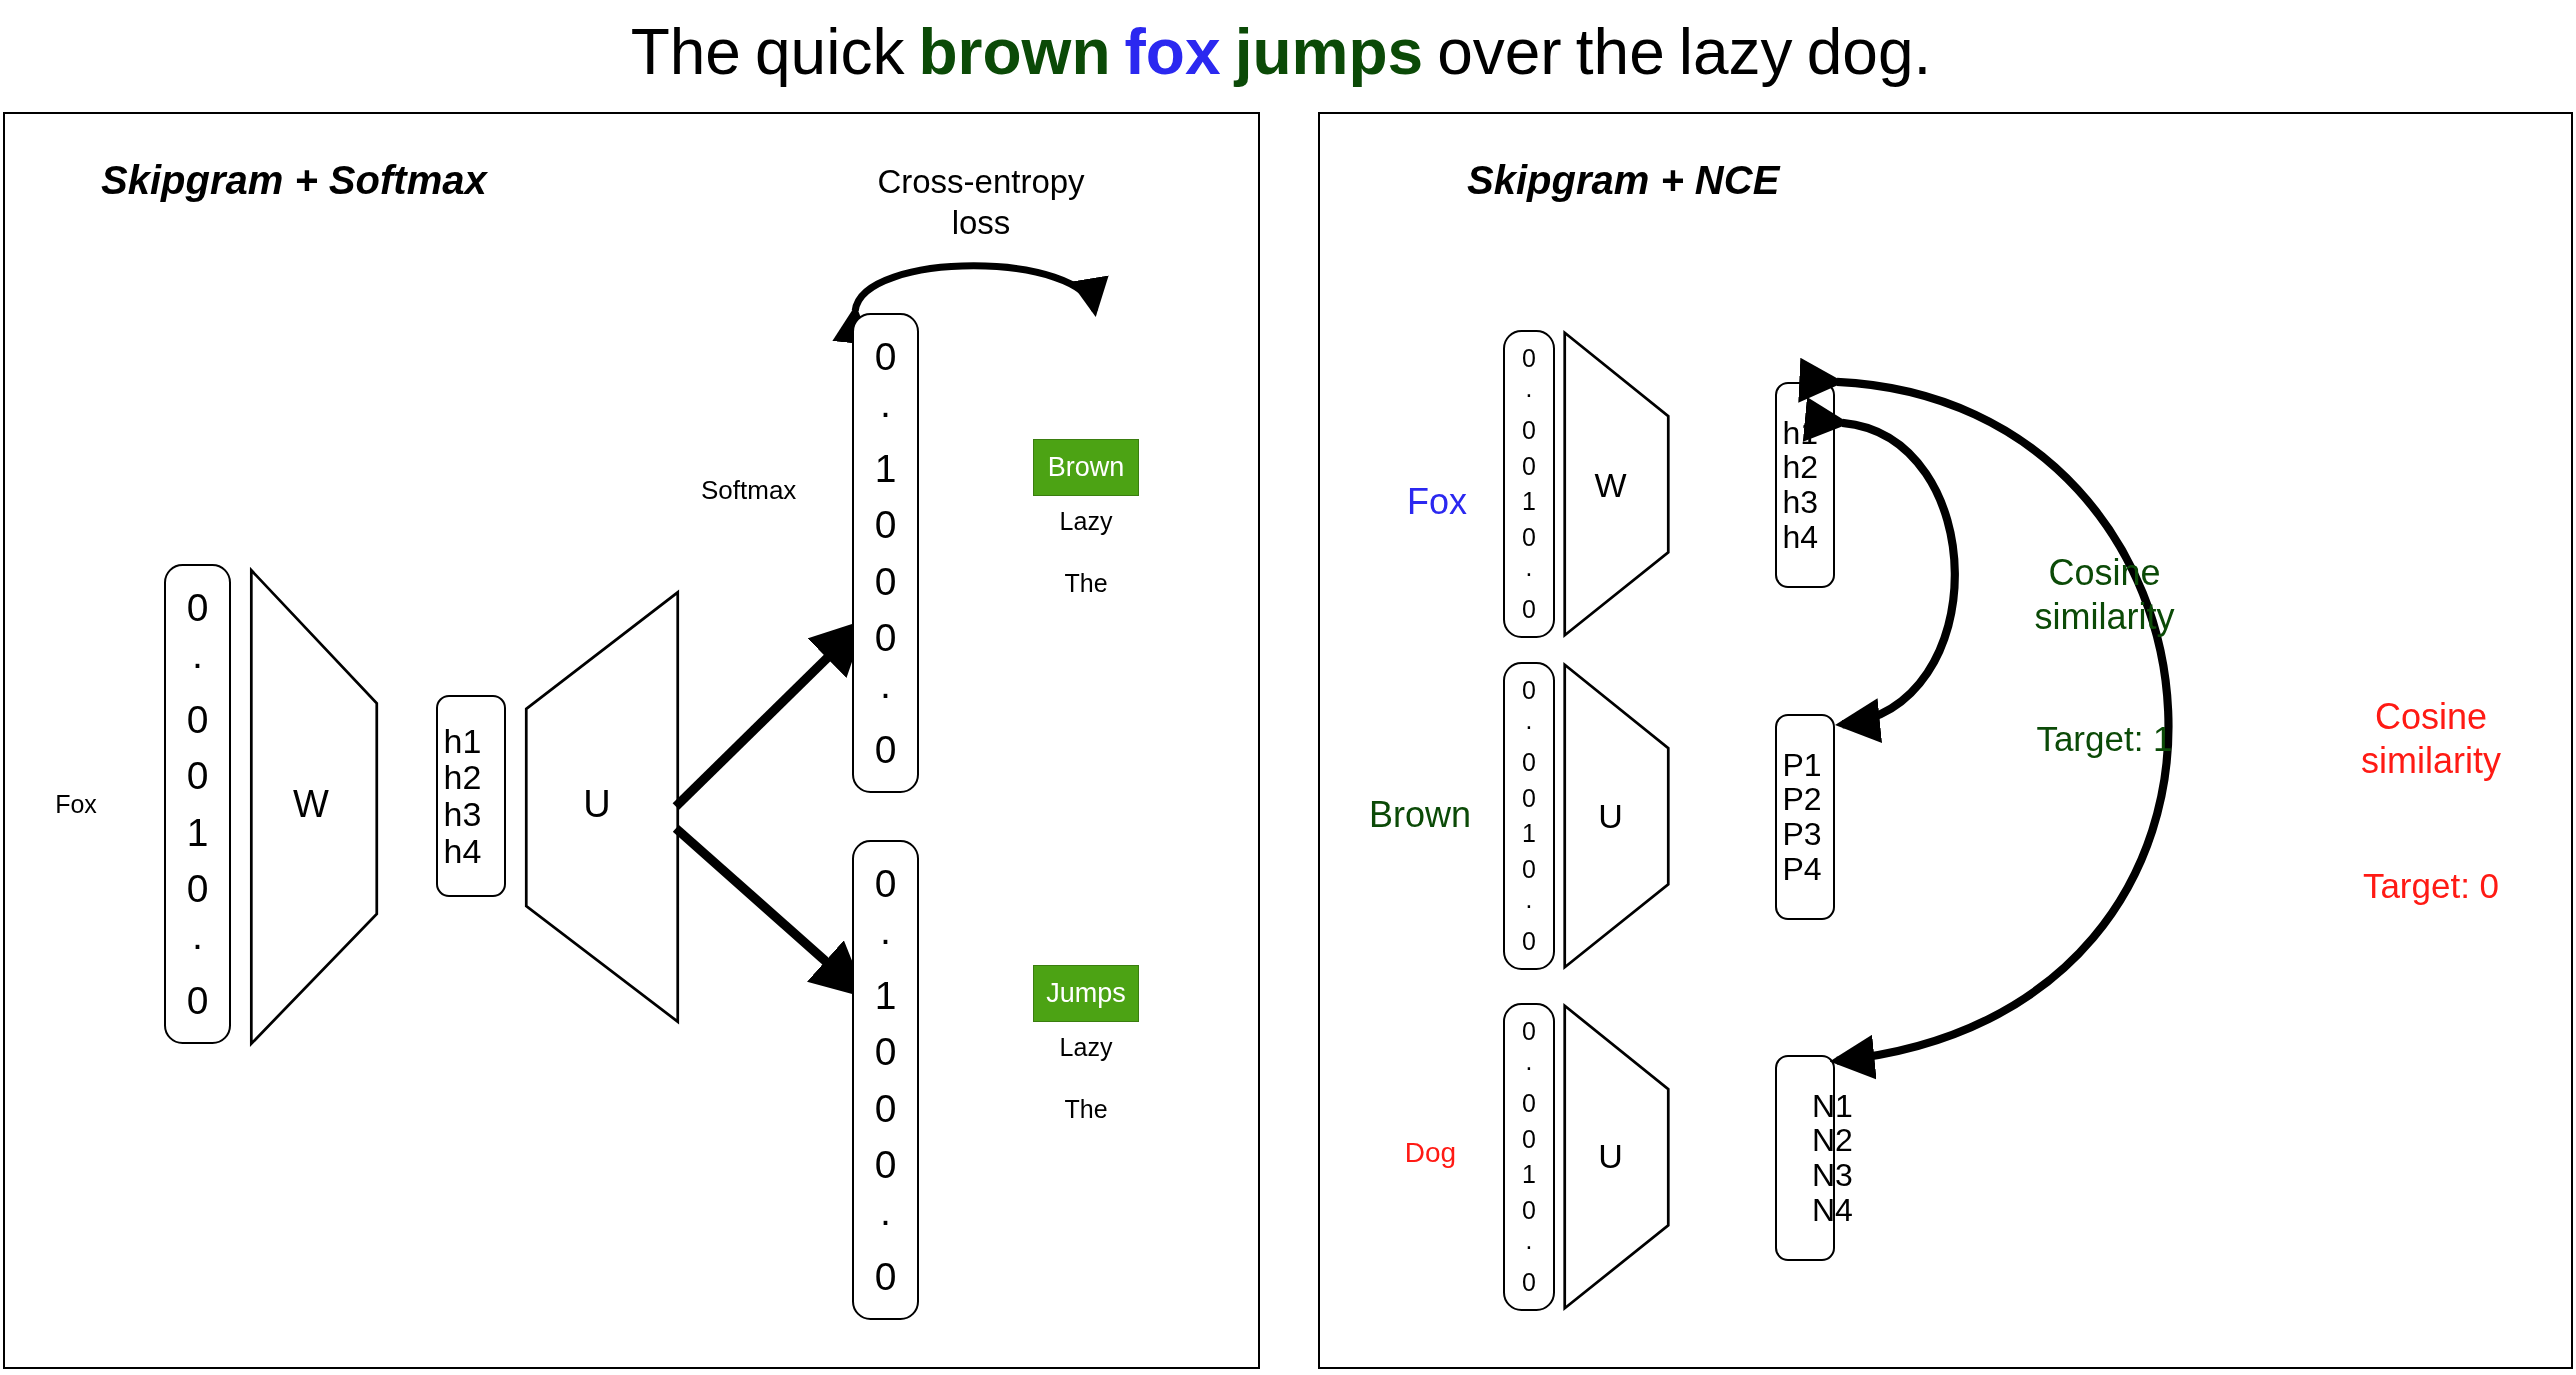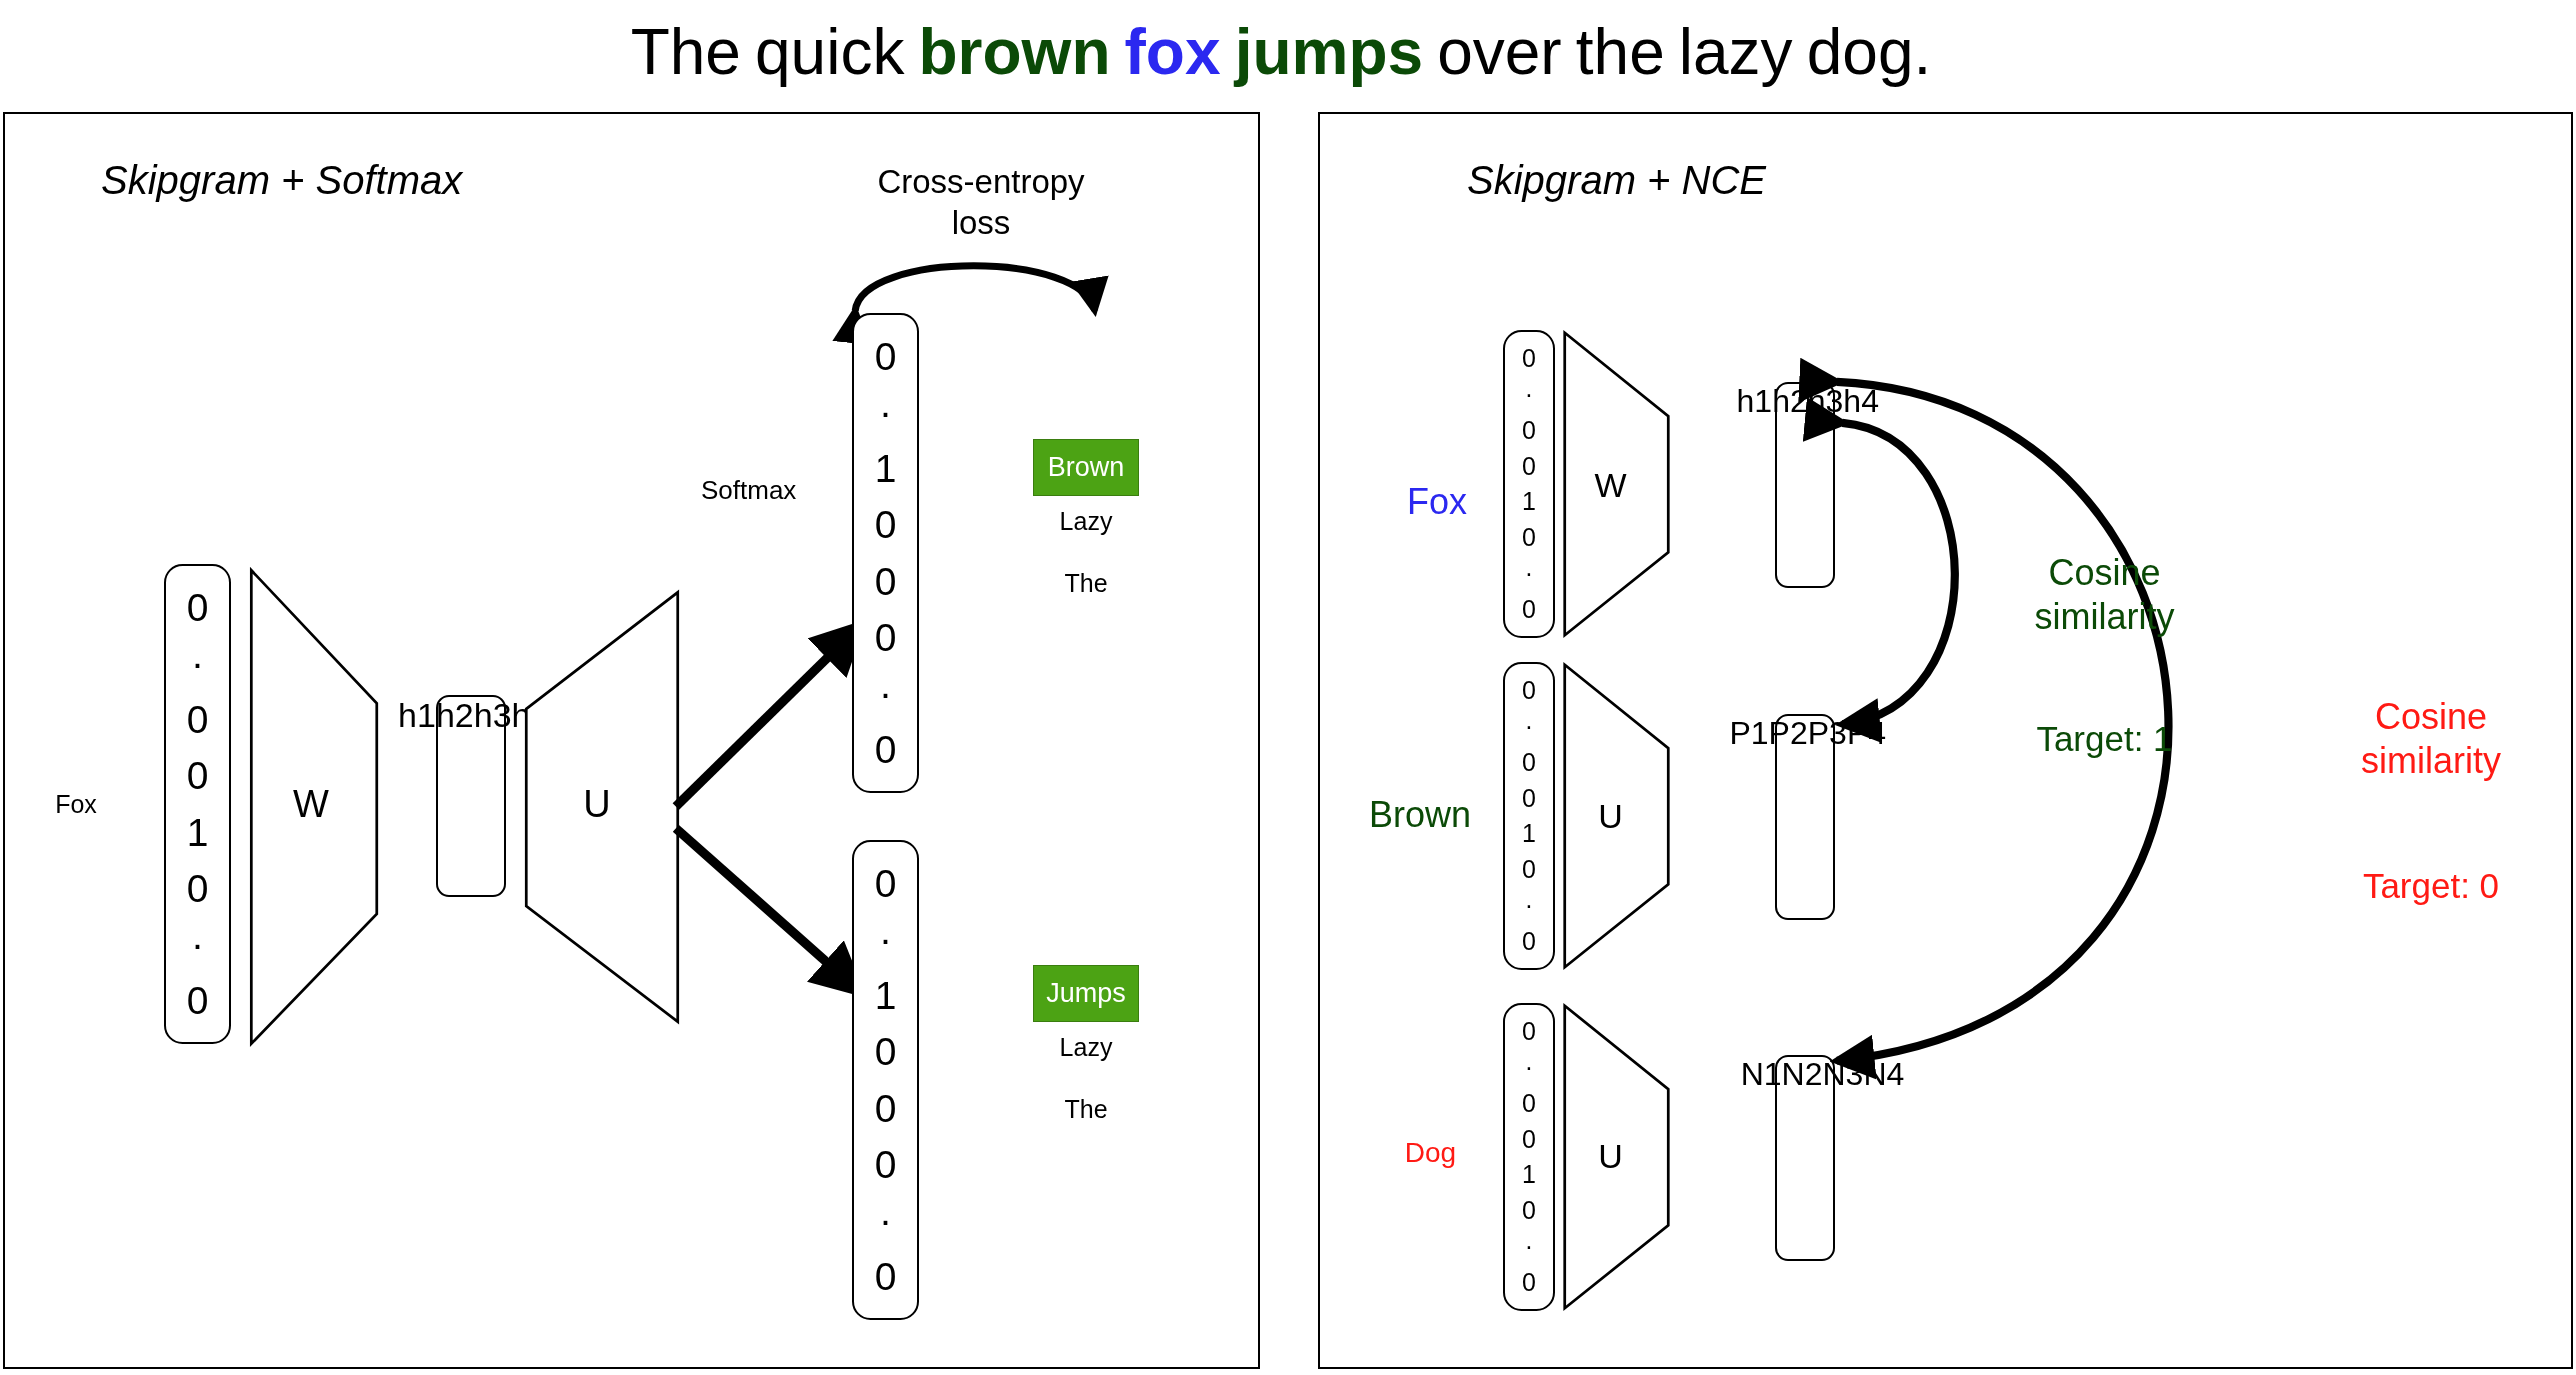--- a/index.html
+++ b/index.html
@@ -22,37 +22,37 @@
   #title .w:first-child { margin-left:0; }
   .c-green { color:#0b4a07; font-weight:bold; }
   .c-blue  { color:#2b28f0; font-weight:bold; }
 
   
   .panel { border:2.2px solid #000000; background:#ffffff; box-sizing:border-box; }
   #panel-left  { left:2.7px;    top:112px; width:1257px; height:1257px; }
   #panel-right { left:1318px; top:112px; width:1255px; height:1257px; }
 
   .panel-title {
-    font-style:italic; font-size:40px; color:#000000; white-space:nowrap;
+    font-style:italic; font-size:40px; color:#000000; white-space:nowrap;font-weight:bold;
   }
 
   
   .vecbox {
     border:2.2px solid #000000; border-radius:18.5px; background:#ffffff;
     box-sizing:border-box;
     display:flex; flex-direction:column; align-items:center; justify-content:space-around;
     color:#000000; line-height:1;
   }
   .vecbox span { display:block; }
 
   
   .hbox {
     border:2.2px solid #000000; border-radius:13px; background:#ffffff;
     box-sizing:border-box;
-    display:flex; flex-direction:row; align-items:flex-start; justify-content:center;
+    display:flex; flex-direction:column; align-items:flex-start; justify-content:center;
     color:#000000; line-height:1.08;
     padding-left:5.5px;
   }
 
   
   .plain { color:#000000; white-space:nowrap; }
   .green-txt { color:#0b4a07; white-space:nowrap; }
   .red-txt   { color:#ff1a14; white-space:nowrap; }
   .blue-txt  { color:#2b28f0; white-space:nowrap; }
 

